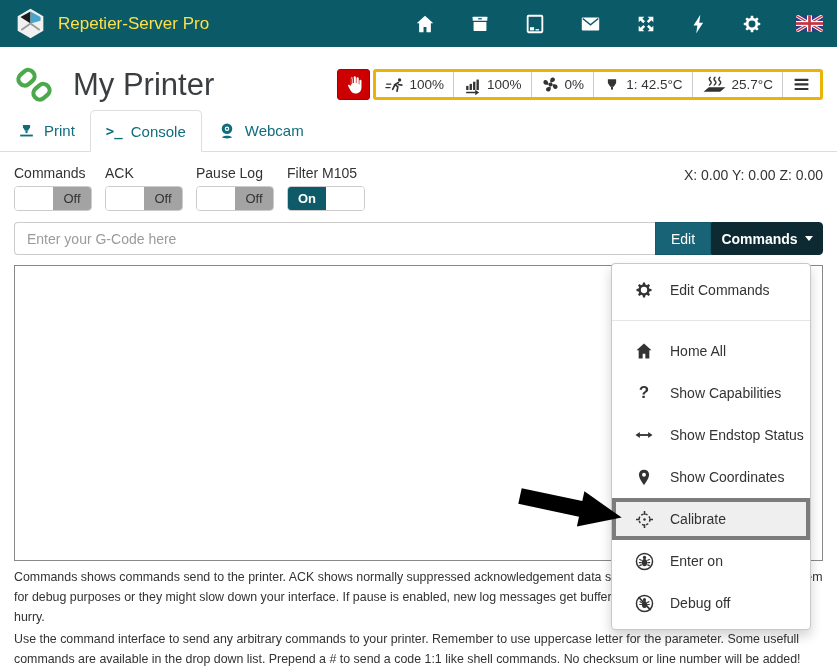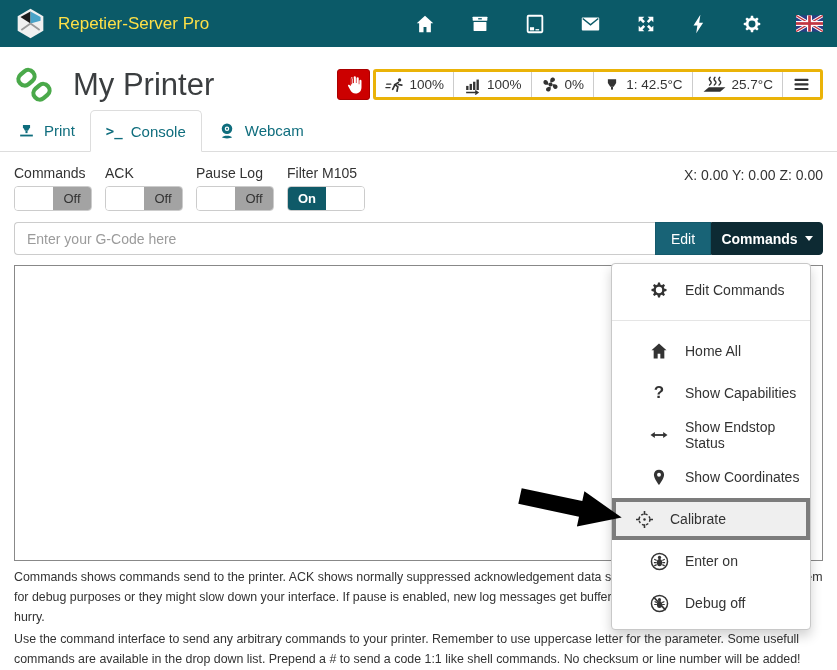--- a/index.html
+++ b/index.html
@@ -65,21 +65,21 @@
 
   .console-log { margin-top:10px; height:296px; border:1px solid #888; background:#fff; overflow:auto; }
 
   .help { margin:6px 0 0; font-size:12.4px; line-height:20px; color:#333; }
   .help + .help { margin-top:2px; }
 
   
   .dropdown { position:absolute; left:611px; top:263px; width:200px; background:#fff;
               border:1px solid #c8c8c8; border-radius:4px; box-shadow:0 6px 12px rgba(0,0,0,.18);
               padding:5px 0; z-index:20; }
-  .dd-item { height:42px; display:flex; align-items:center; gap:15px; padding-left:36px;
+  .dd-item { height:42px; display:flex; align-items:center; gap:15px; padding-left:21px;
              font-size:14px; color:#333; cursor:pointer; }
   .dd-ic { width:22px; display:flex; justify-content:center; color:#333; flex:0 0 22px; }
   .dd-item.hl { border:4px solid #7c7c7c; background:#efefef; padding-left:17px; }
   .dd-divider { height:1px; background:#e5e5e5; margin:9px 0; }
   .q-glyph { font-weight:bold; font-size:17px; color:#333; }
 
   
   .annot-arrow { position:absolute; left:516px; top:472px; z-index:30; pointer-events:none; }
 </style>
 </head>

